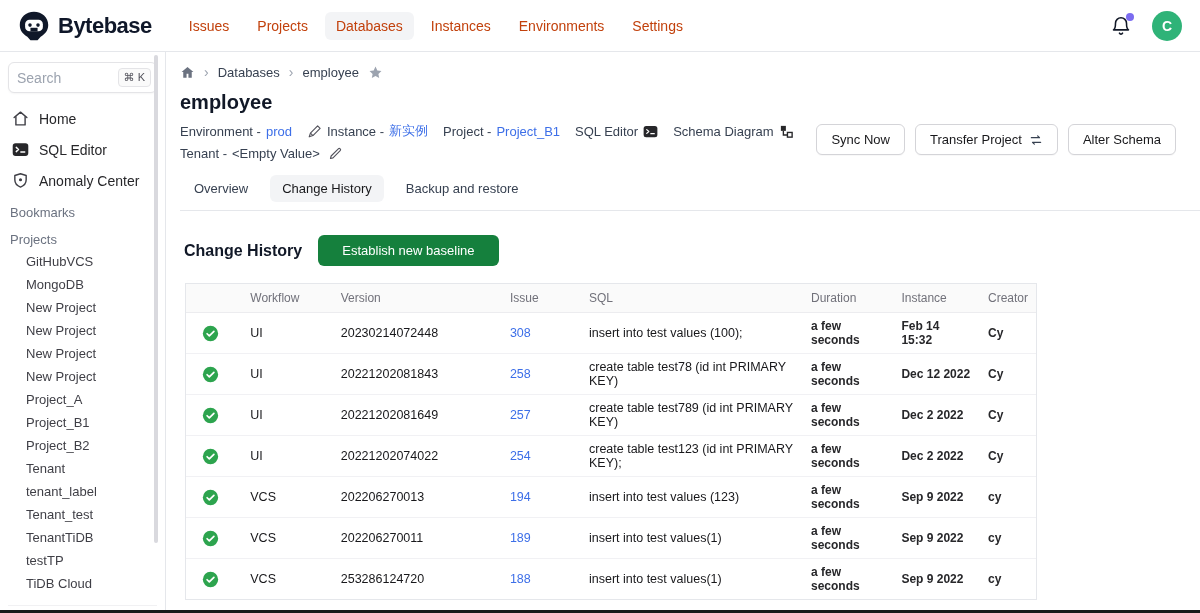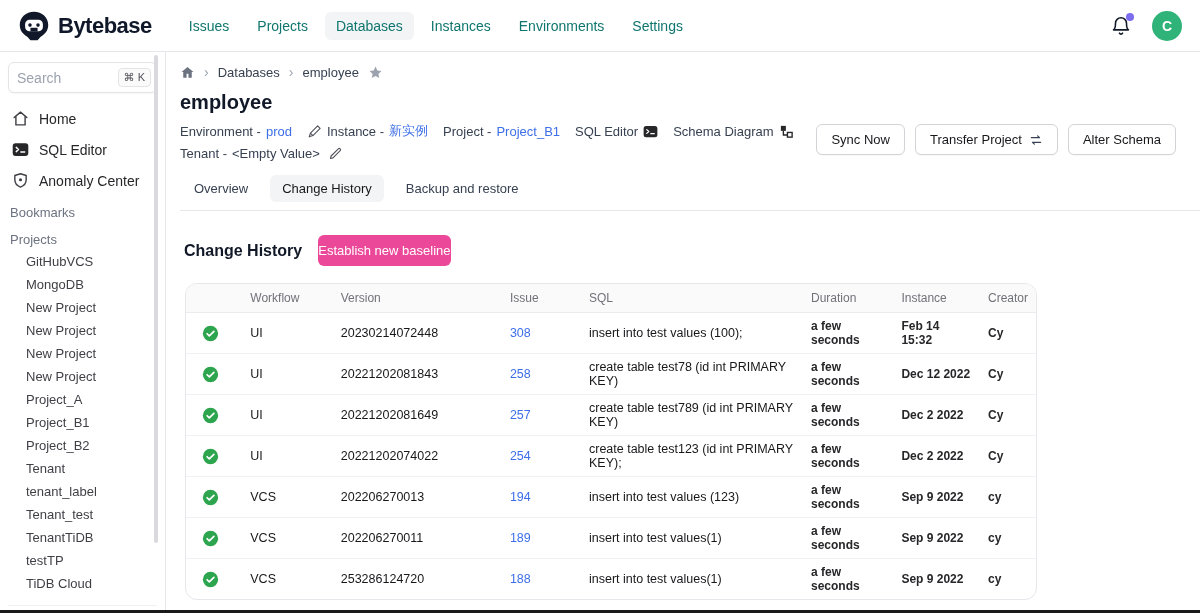--- a/index.html
+++ b/index.html
@@ -6,21 +6,21 @@
   html,body { width:1200px; height:613px; overflow:hidden; background:#fff;
     font-family:"Liberation Sans", sans-serif; color:#1f2937; }
 
   
   .topbar { height:52px; display:flex; align-items:center; padding:0 18px;
     border-bottom:1px solid #e5e7eb; background:#fff; }
   .logo { display:flex; align-items:center; gap:8px; cursor:pointer; }
   .logo svg { width:32px; height:32px; }
   .logo-text { font-size:22px; font-weight:800; color:#0f1729; letter-spacing:-0.5px; }
   .topnav { display:flex; align-items:center; gap:6px; margin-left:26px; }
-  .topnav-item { font-size:14px; color:#0f766e; padding:6px 11px; border-radius:6px; cursor:pointer; }
+  .topnav-item { font-size:14px; color:#c2410c; padding:6px 11px; border-radius:6px; cursor:pointer; }
   .topnav-item.active { background:#f3f4f6; }
   .top-right { margin-left:auto; display:flex; align-items:center; gap:20px; }
   .bell { position:relative; width:22px; height:22px; cursor:pointer; }
   .bell svg { width:22px; height:22px; }
   .bell-dot { position:absolute; top:-2px; right:-2px; width:8px; height:8px;
     border-radius:50%; background:#7b6cf0; }
   .avatar { width:30px; height:30px; border-radius:50%; background:#2fb378; color:#fff;
     display:flex; align-items:center; justify-content:center; font-size:14px; font-weight:700; cursor:pointer; }
 
   
@@ -63,26 +63,26 @@
   .btn { display:flex; align-items:center; gap:7px; background:#fff; border:1px solid #d4d4d8;
     border-radius:6px; padding:7px 14px; font-size:13px; color:#18181b; cursor:pointer;
     box-shadow:0 1px 1px rgba(0,0,0,.03); white-space:nowrap; }
   .btn svg { width:14px; height:14px; }
   .tabs { display:flex; align-items:center; gap:10px; margin-top:14px; padding:0 0 8px 2px;
     border-bottom:1px solid #e5e7eb; margin-right:-24px; }
   .tab { font-size:13px; color:#374151; padding:6px 12px; border-radius:6px; cursor:pointer; }
   .tab.active { background:#f3f4f6; color:#18181b; }
   .section-head { display:flex; align-items:center; gap:16px; margin-top:24px; padding-left:4px; }
   .section-title { font-size:16px; font-weight:700; color:#111827; }
-  .primary-btn { background:#ec4899; color:#fff; border:none; border-radius:6px;
-    font-size:13px; font-weight:500; padding:8px 0; cursor:pointer;
+  .primary-btn { background:#15803d; color:#fff; border:none; border-radius:6px;
+    font-size:13px; font-weight:500; padding:8px 24px; cursor:pointer;
     font-family:"Liberation Sans", sans-serif; }
 
   
-  .tbl-wrap { margin:17px 0 0 5px; width:852px; border:1px solid #e5e7eb; border-radius:12px;
+  .tbl-wrap { margin:17px 0 0 5px; width:852px; border:1px solid #e5e7eb; border-radius:0;
     overflow:hidden; }
   table { width:100%; border-collapse:collapse; }
   thead th { text-align:left; font-size:12px; font-weight:500; color:#71717a;
     background:#fafafa; padding:7px 8px; border-bottom:1px solid #ececef; }
   tbody td { font-size:12.5px; color:#18181b; padding:6px 8px; border-bottom:1px solid #f1f1f4; }
   tbody tr:last-child td { border-bottom:none; }
   tbody tr { cursor:pointer; }
   td.c-status svg { width:17px; height:17px; display:block; margin-left:8px; }
   td.c-issue { color:#3d6fe8; font-weight:500; }
   td.c-dur, td.c-created, td.c-creator { font-weight:700; font-size:12px; color:#27272a; }

